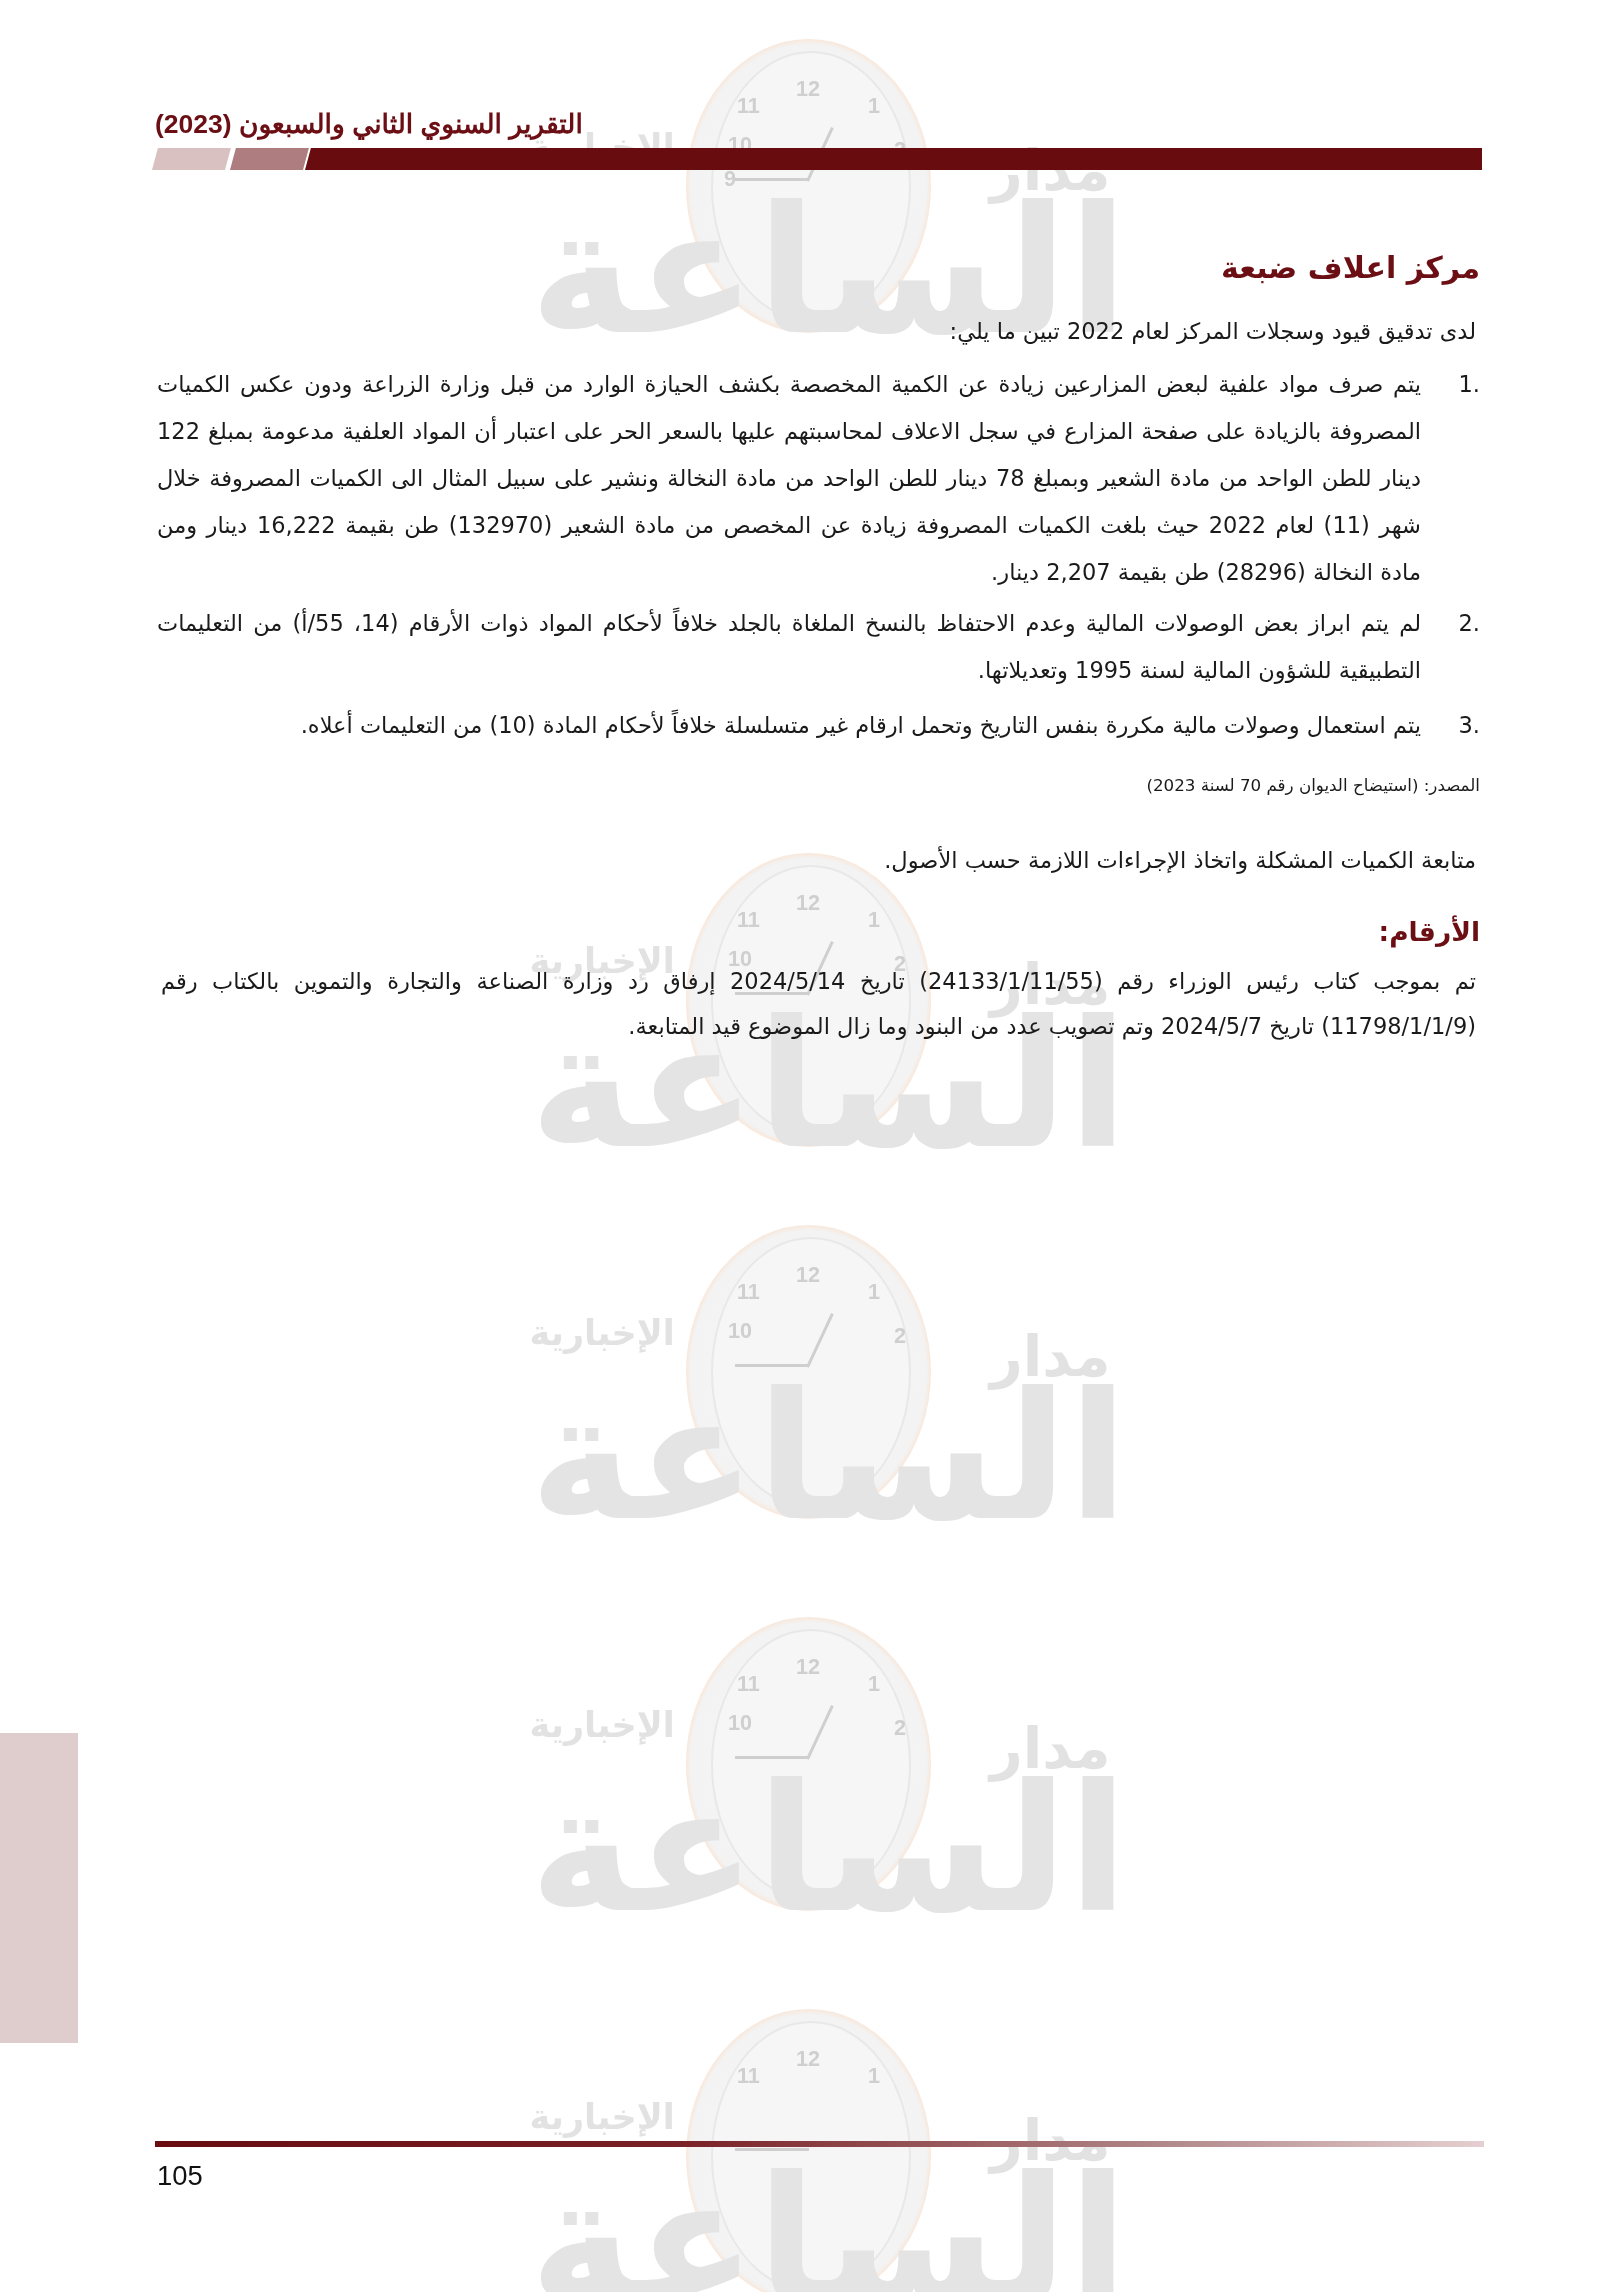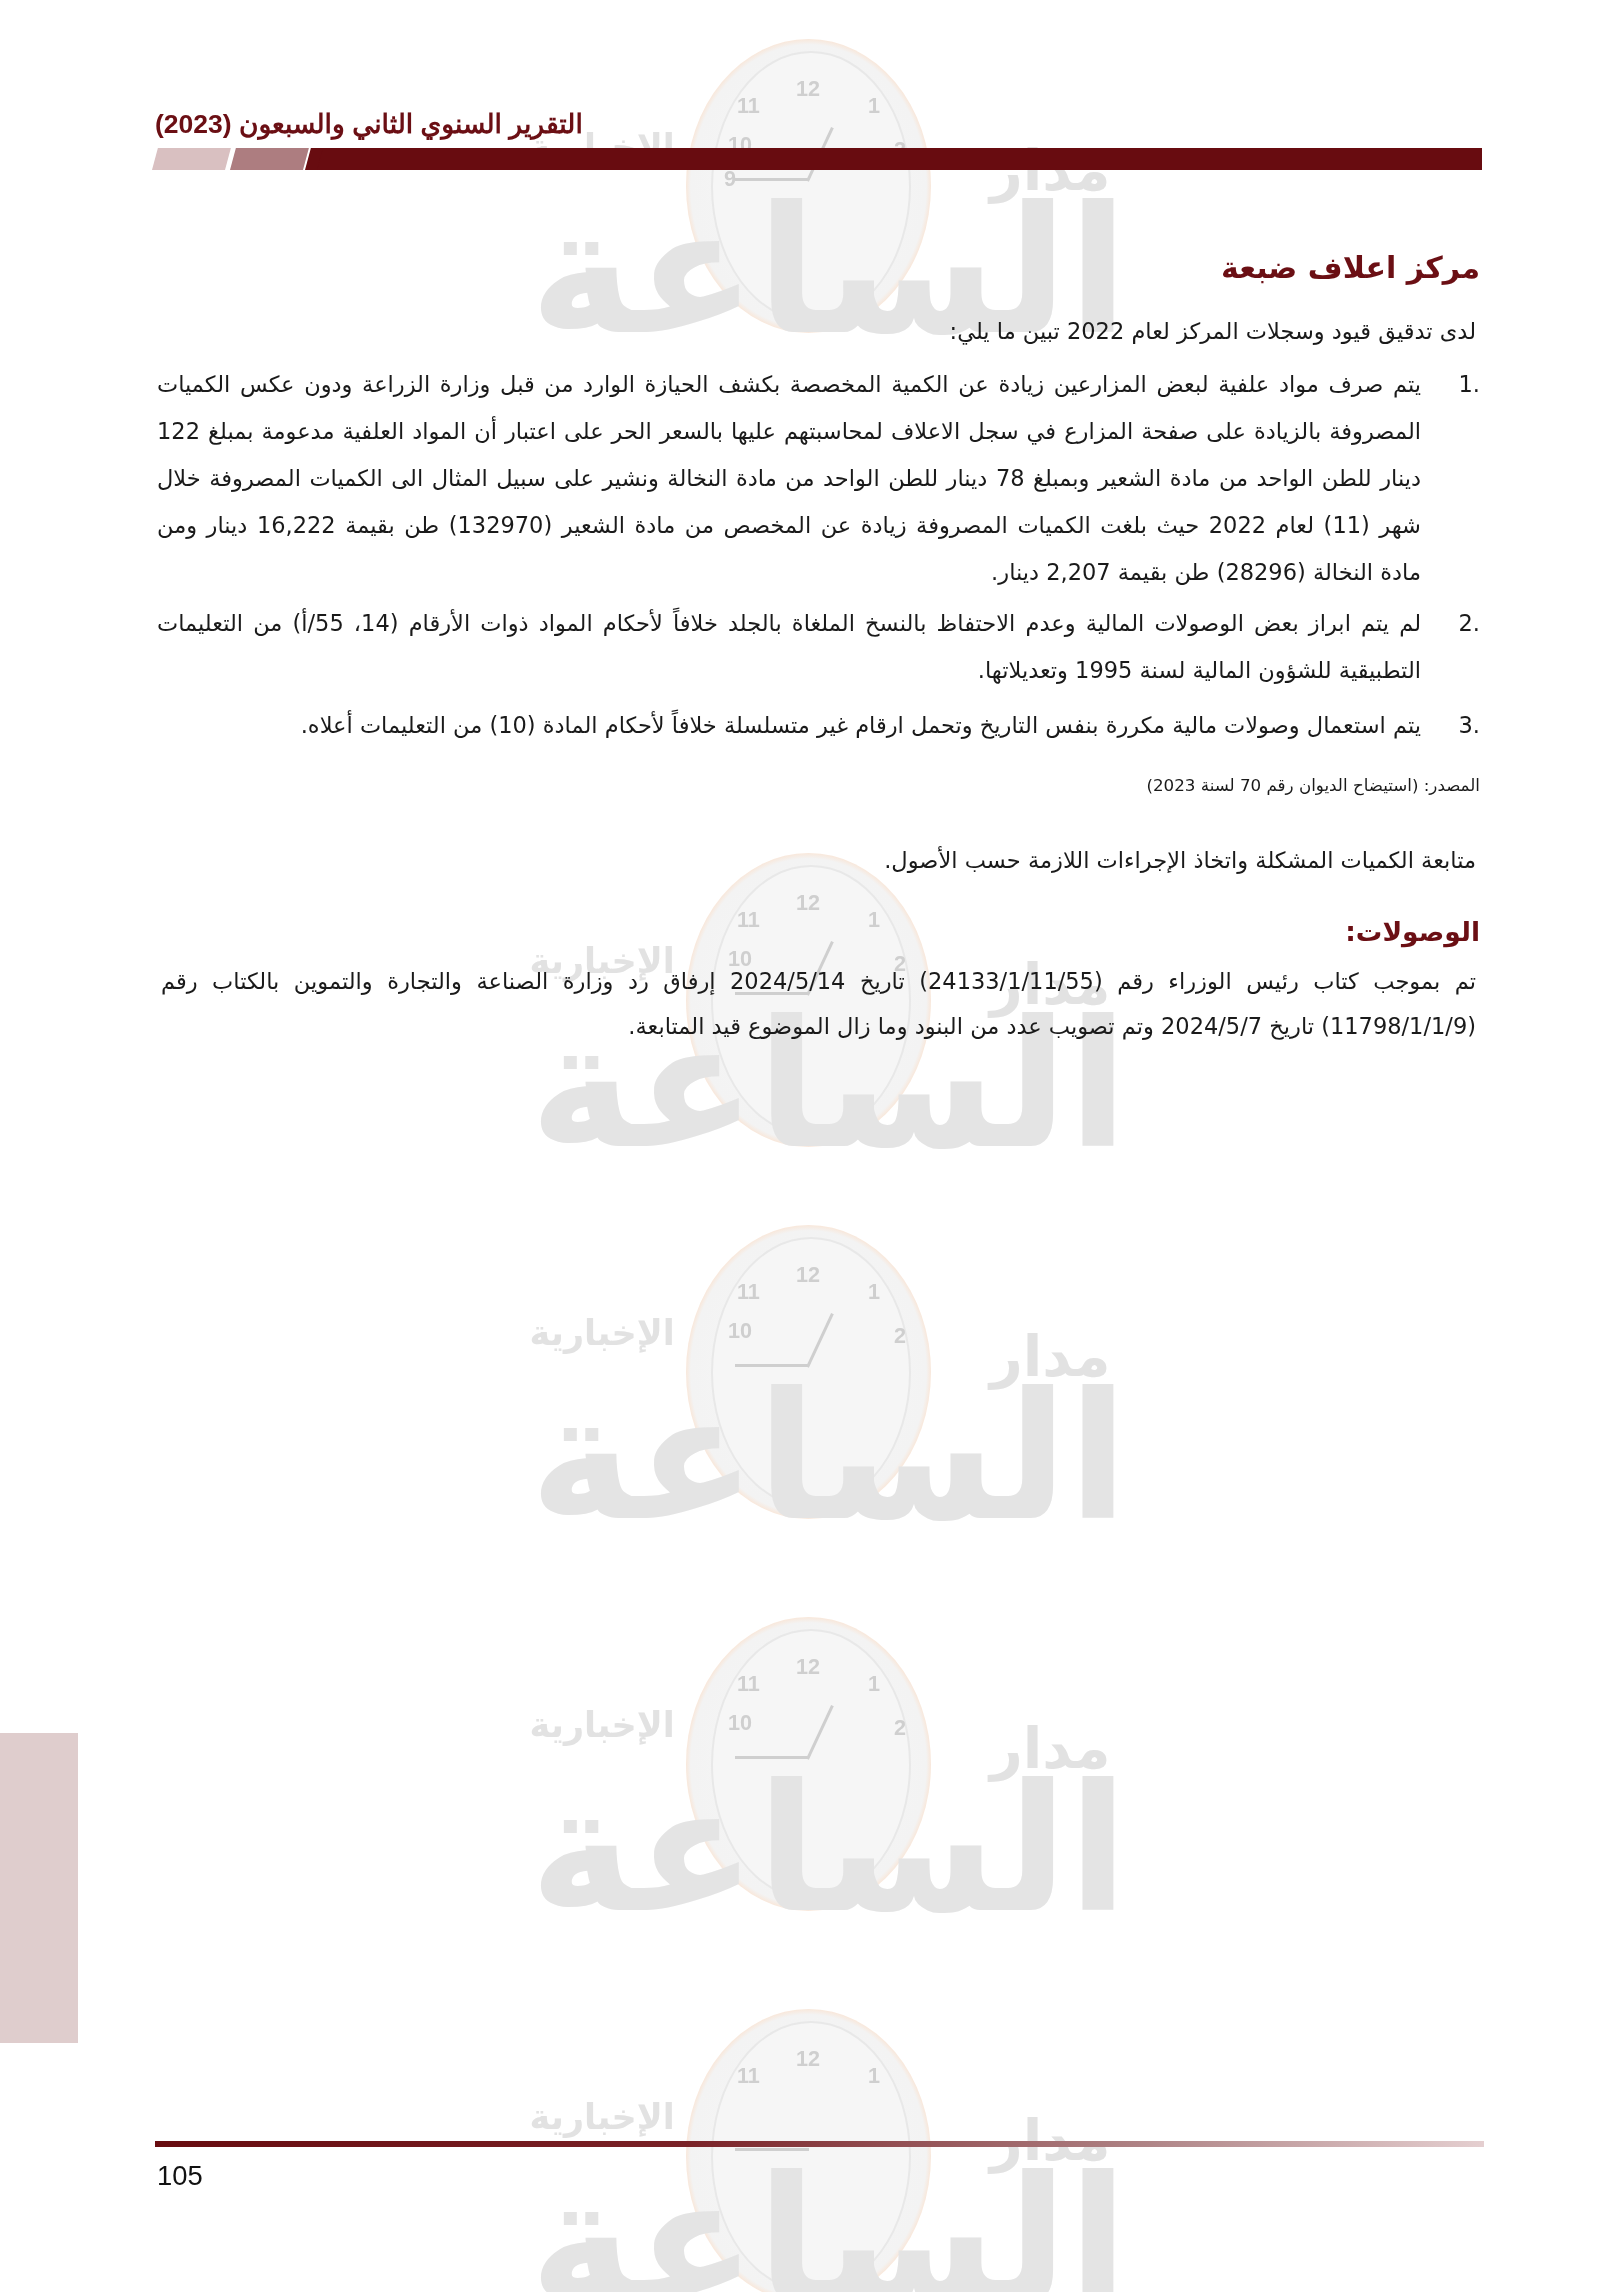--- a/index.html
+++ b/index.html
@@ -171,21 +171,21 @@
       <span class="idx">3.</span>
       <span>يتم استعمال وصولات مالية مكررة بنفس التاريخ وتحمل ارقام غير متسلسلة خلافاً لأحكام المادة (10) من التعليمات أعلاه.</span>
     </li>
   </ol>
 
   <div class="source" style="text-align:right;">المصدر: (استيضاح الديوان رقم 70 لسنة 2023)</div>
 
   <p class="p">متابعة الكميات المشكلة واتخاذ الإجراءات اللازمة حسب الأصول.</p>
 
   <div class="gap"></div>
-  <h2 class="h-sub">الوصولات:</h2>
+  <h2 class="h-sub">الأرقام:</h2>
   <p class="p" style="line-height:45px;">تم بموجب كتاب رئيس الوزراء رقم (24133/1/11/55) تاريخ 2024/5/14 إرفاق رد وزارة الصناعة والتجارة والتموين بالكتاب رقم (11798/1/1/9) تاريخ 2024/5/7 وتم تصويب عدد من البنود  وما زال الموضوع قيد المتابعة.</p>
 </div>
 
 <div class="side-tab"></div>
 
 <div class="foot-line"></div>
 <div class="page-num">105</div>
 
 
 </body></html>

